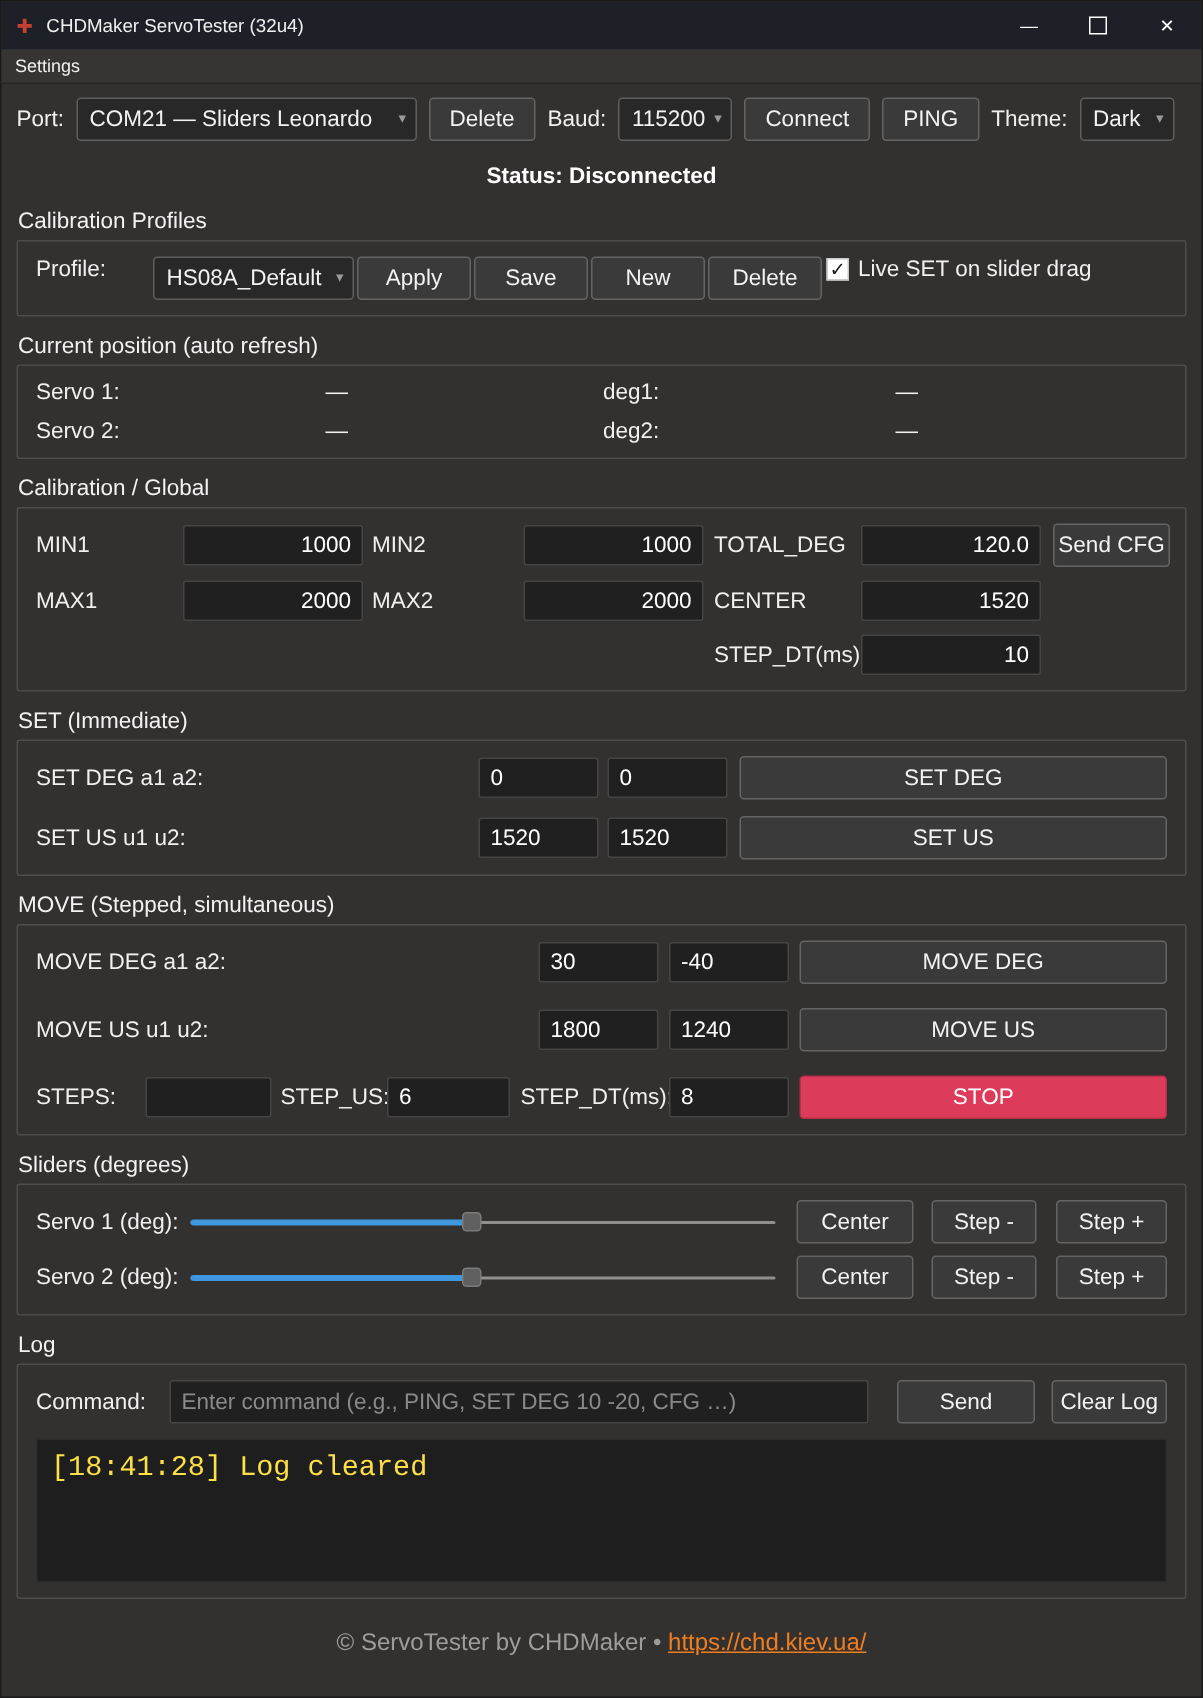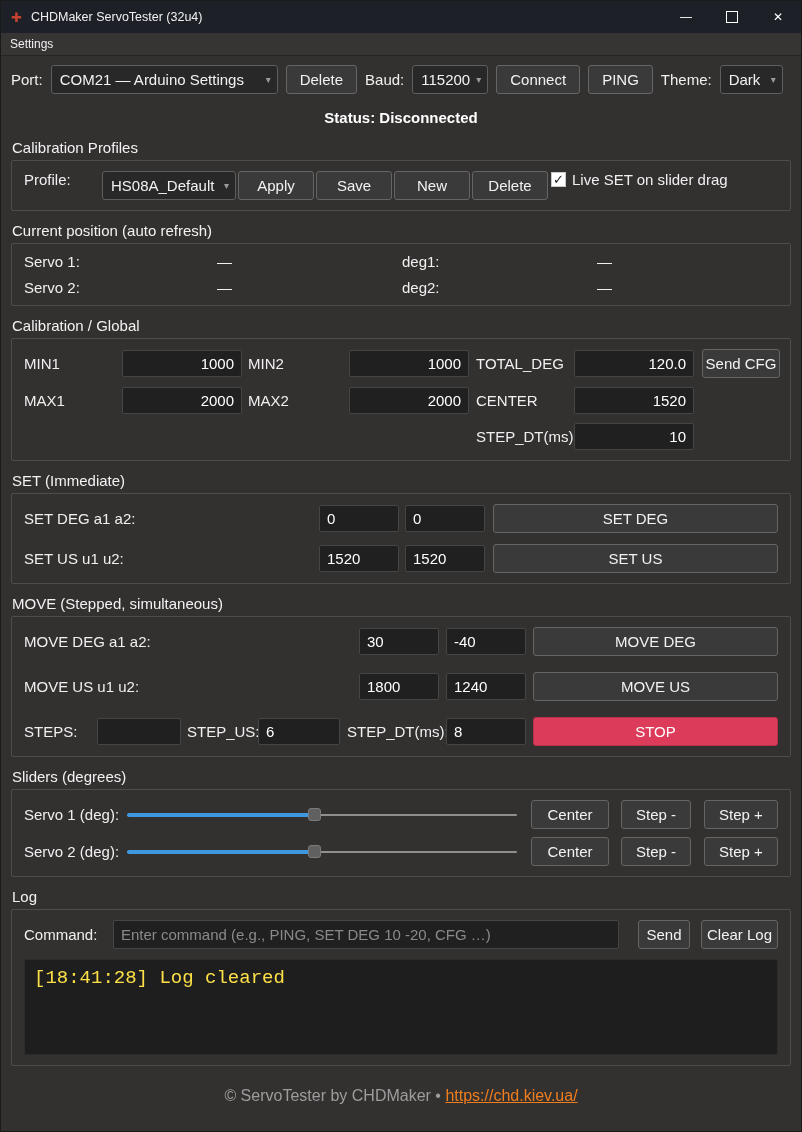--- a/index.html
+++ b/index.html
@@ -93,21 +93,21 @@
   .thumb{position:absolute;top:1px;left:var(--p,48%);width:13px;height:13px;margin-left:-7px;
     background:#606060;border:1px solid #7b7b7b;border-radius:3px;box-sizing:border-box;}
   .w-center{width:78px;padding:0;margin-right:12px;}
   .w-stepm{width:70px;padding:0;margin-right:13px;}
   .w-stepp{width:74px;padding:0;}
 
   
   .cmd-row{display:flex;align-items:center;gap:11px;}
   .w-cmdlabel{width:78px;flex:0 0 auto;}
   .cmd-input{flex:1;height:29px;}
-  .w-send{width:52px;padding:1px;flex:0 0 auto;margin-left:8px;}
+  .w-send{width:92px;padding:1px;flex:0 0 auto;margin-left:8px;}
   .w-clear{width:77px;padding:0;flex:0 0 auto;}
   .log-area{margin-top:10px;height:96px;background:#1e1e1e;border:1px solid #2c2c2c;
     border-radius:2px;padding:7px 9px;box-sizing:border-box;overflow:hidden;}
   .log-line{font-family:Liberation Mono, monospace;font-size:19px;
     color:#fde047;white-space:pre;}
 
   
   .footer{text-align:center;margin-top:21px;font-size:16px;color:#9d9d9d;flex:0 0 auto;}
   .footer a{color:#ef7e1e;text-decoration:underline;}
 </style>
@@ -132,21 +132,21 @@
     </div>
   </div>
 
   <div class="menubar">
     <span class="menu-item">Settings</span>
   </div>
 
   <div class="toolbar">
     <span class="lbl">Port:</span>
     <div class="combo port-combo">
-      <span class="combo-text">COM21 — Arduino Settings</span>
+      <span class="combo-text">COM21 — Sliders Leonardo</span>
       <span class="chev">▾</span>
     </div>
     <button class="btn">Delete</button>
     <span class="lbl">Baud:</span>
     <div class="combo baud-combo">
       <span class="combo-text">115200</span>
       <span class="chev">▾</span>
     </div>
     <button class="btn">Connect</button>
     <button class="btn">PING</button>

